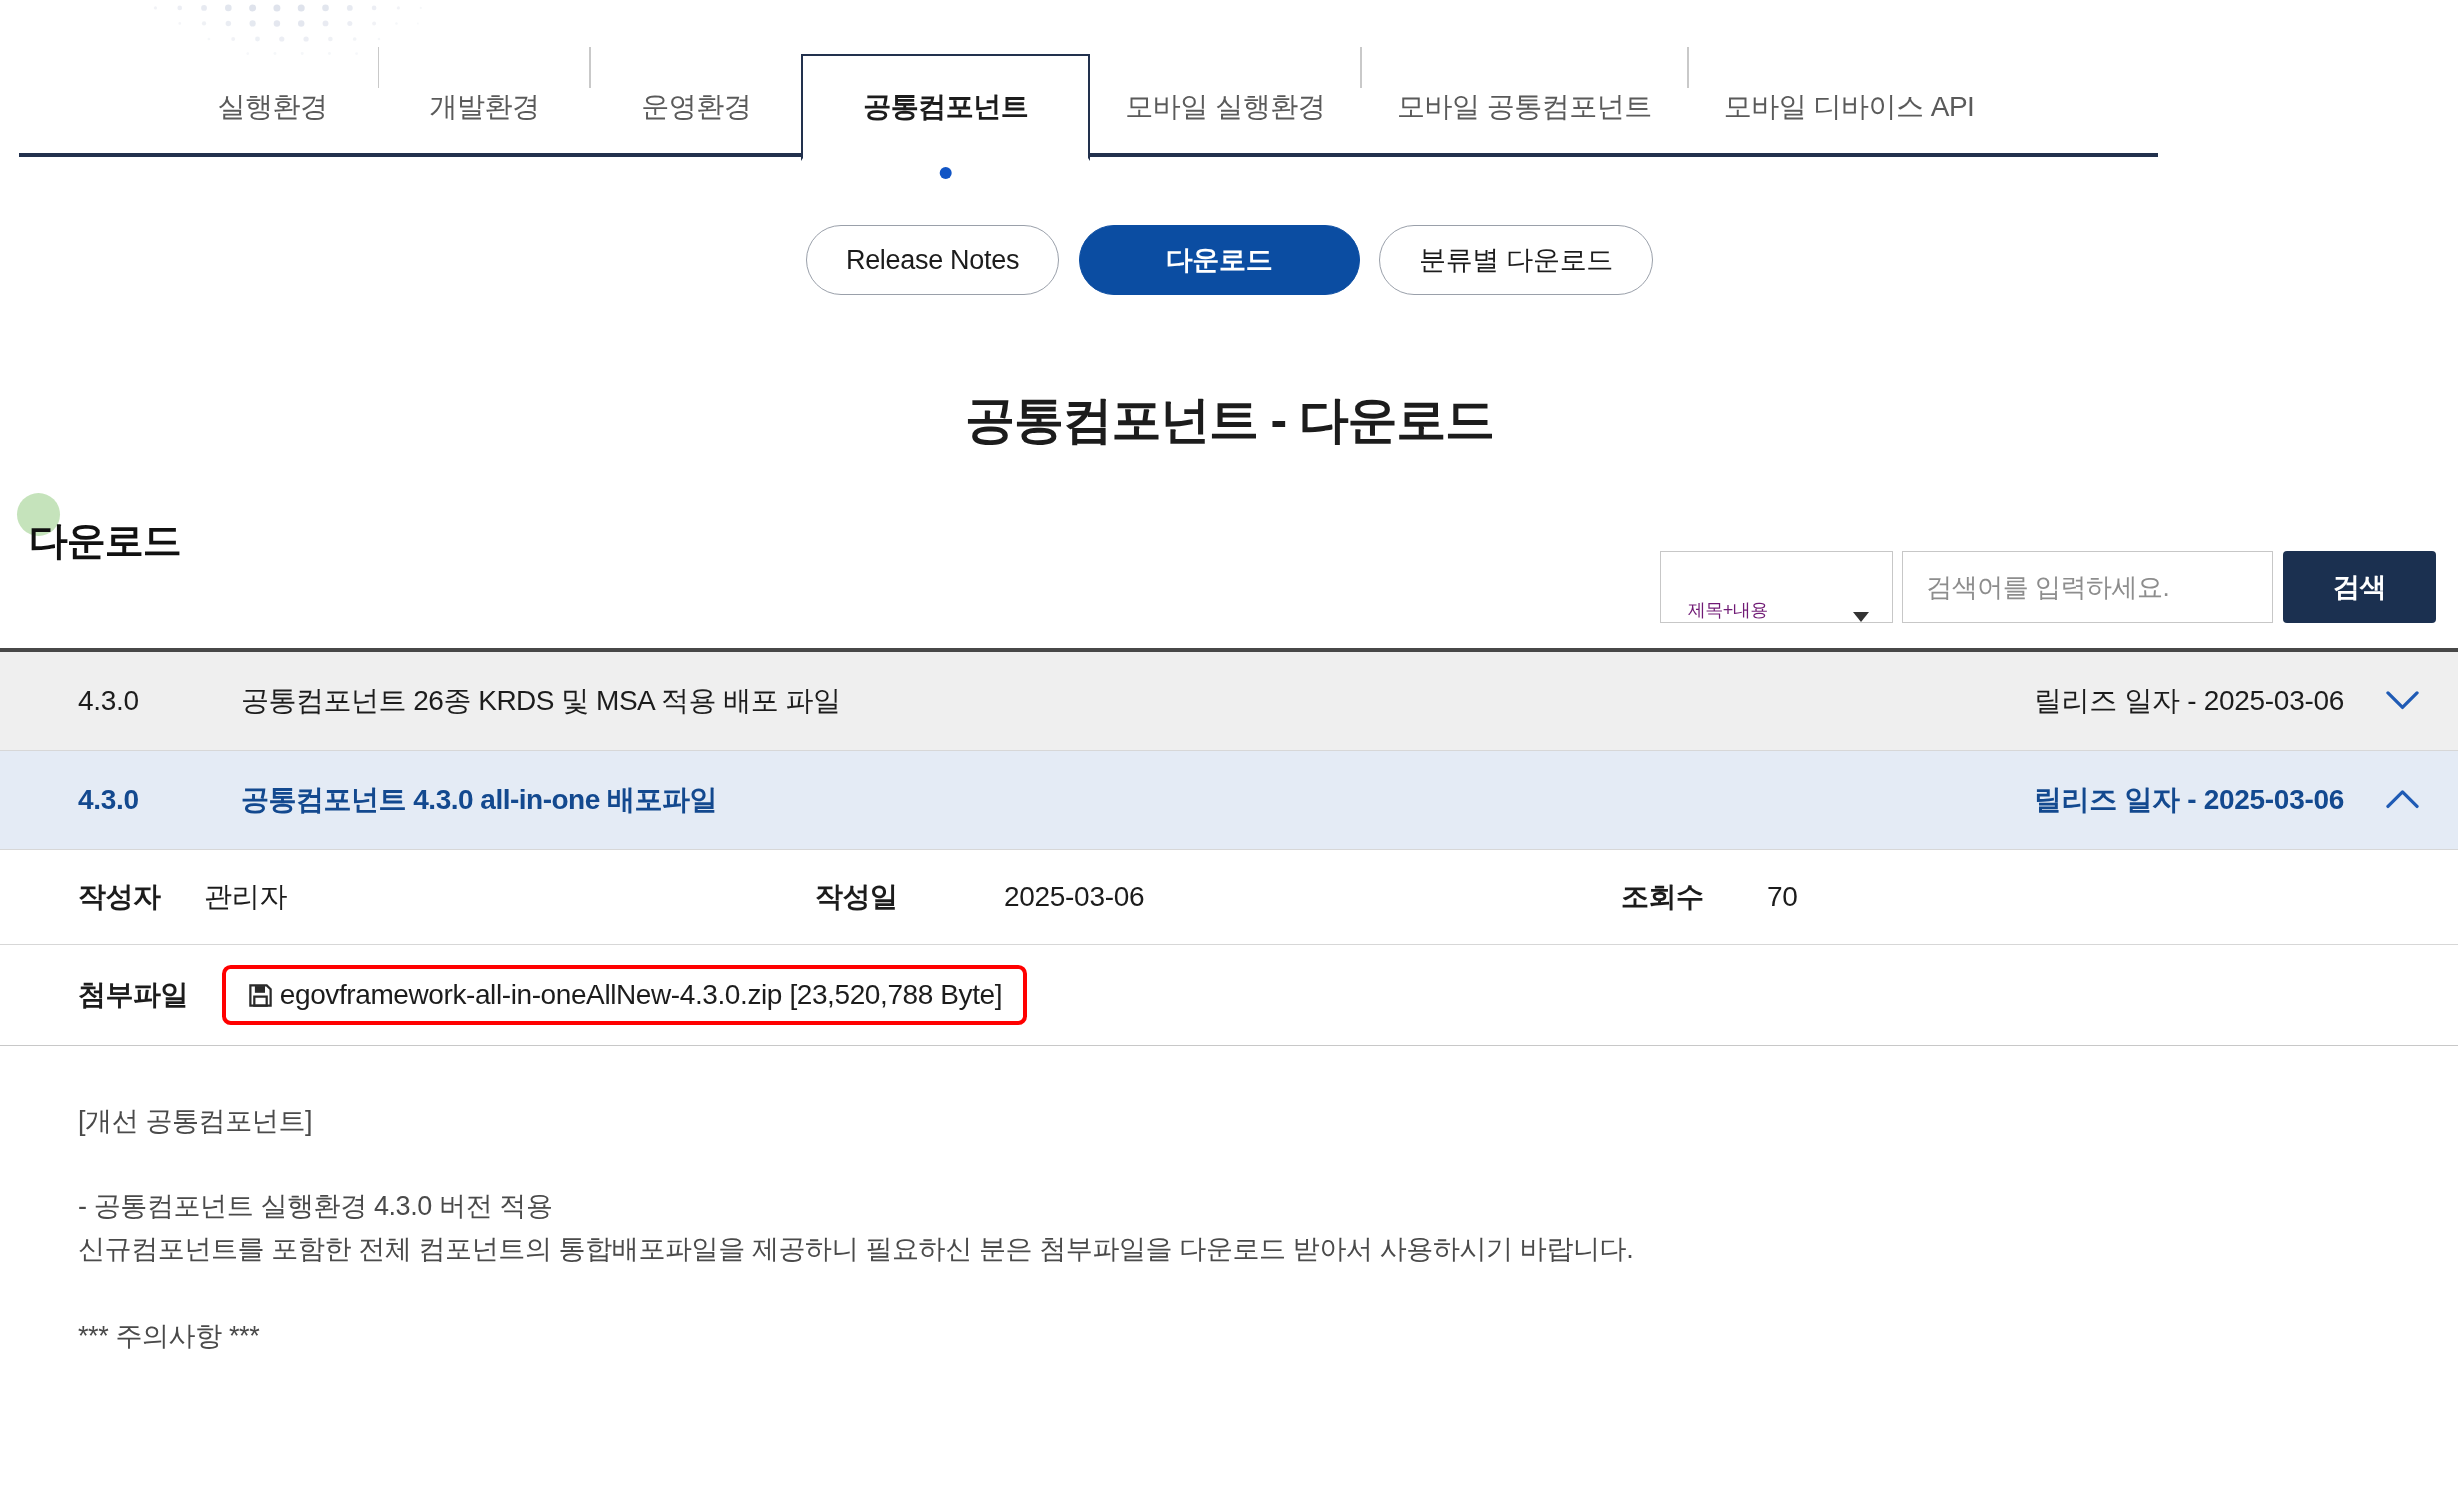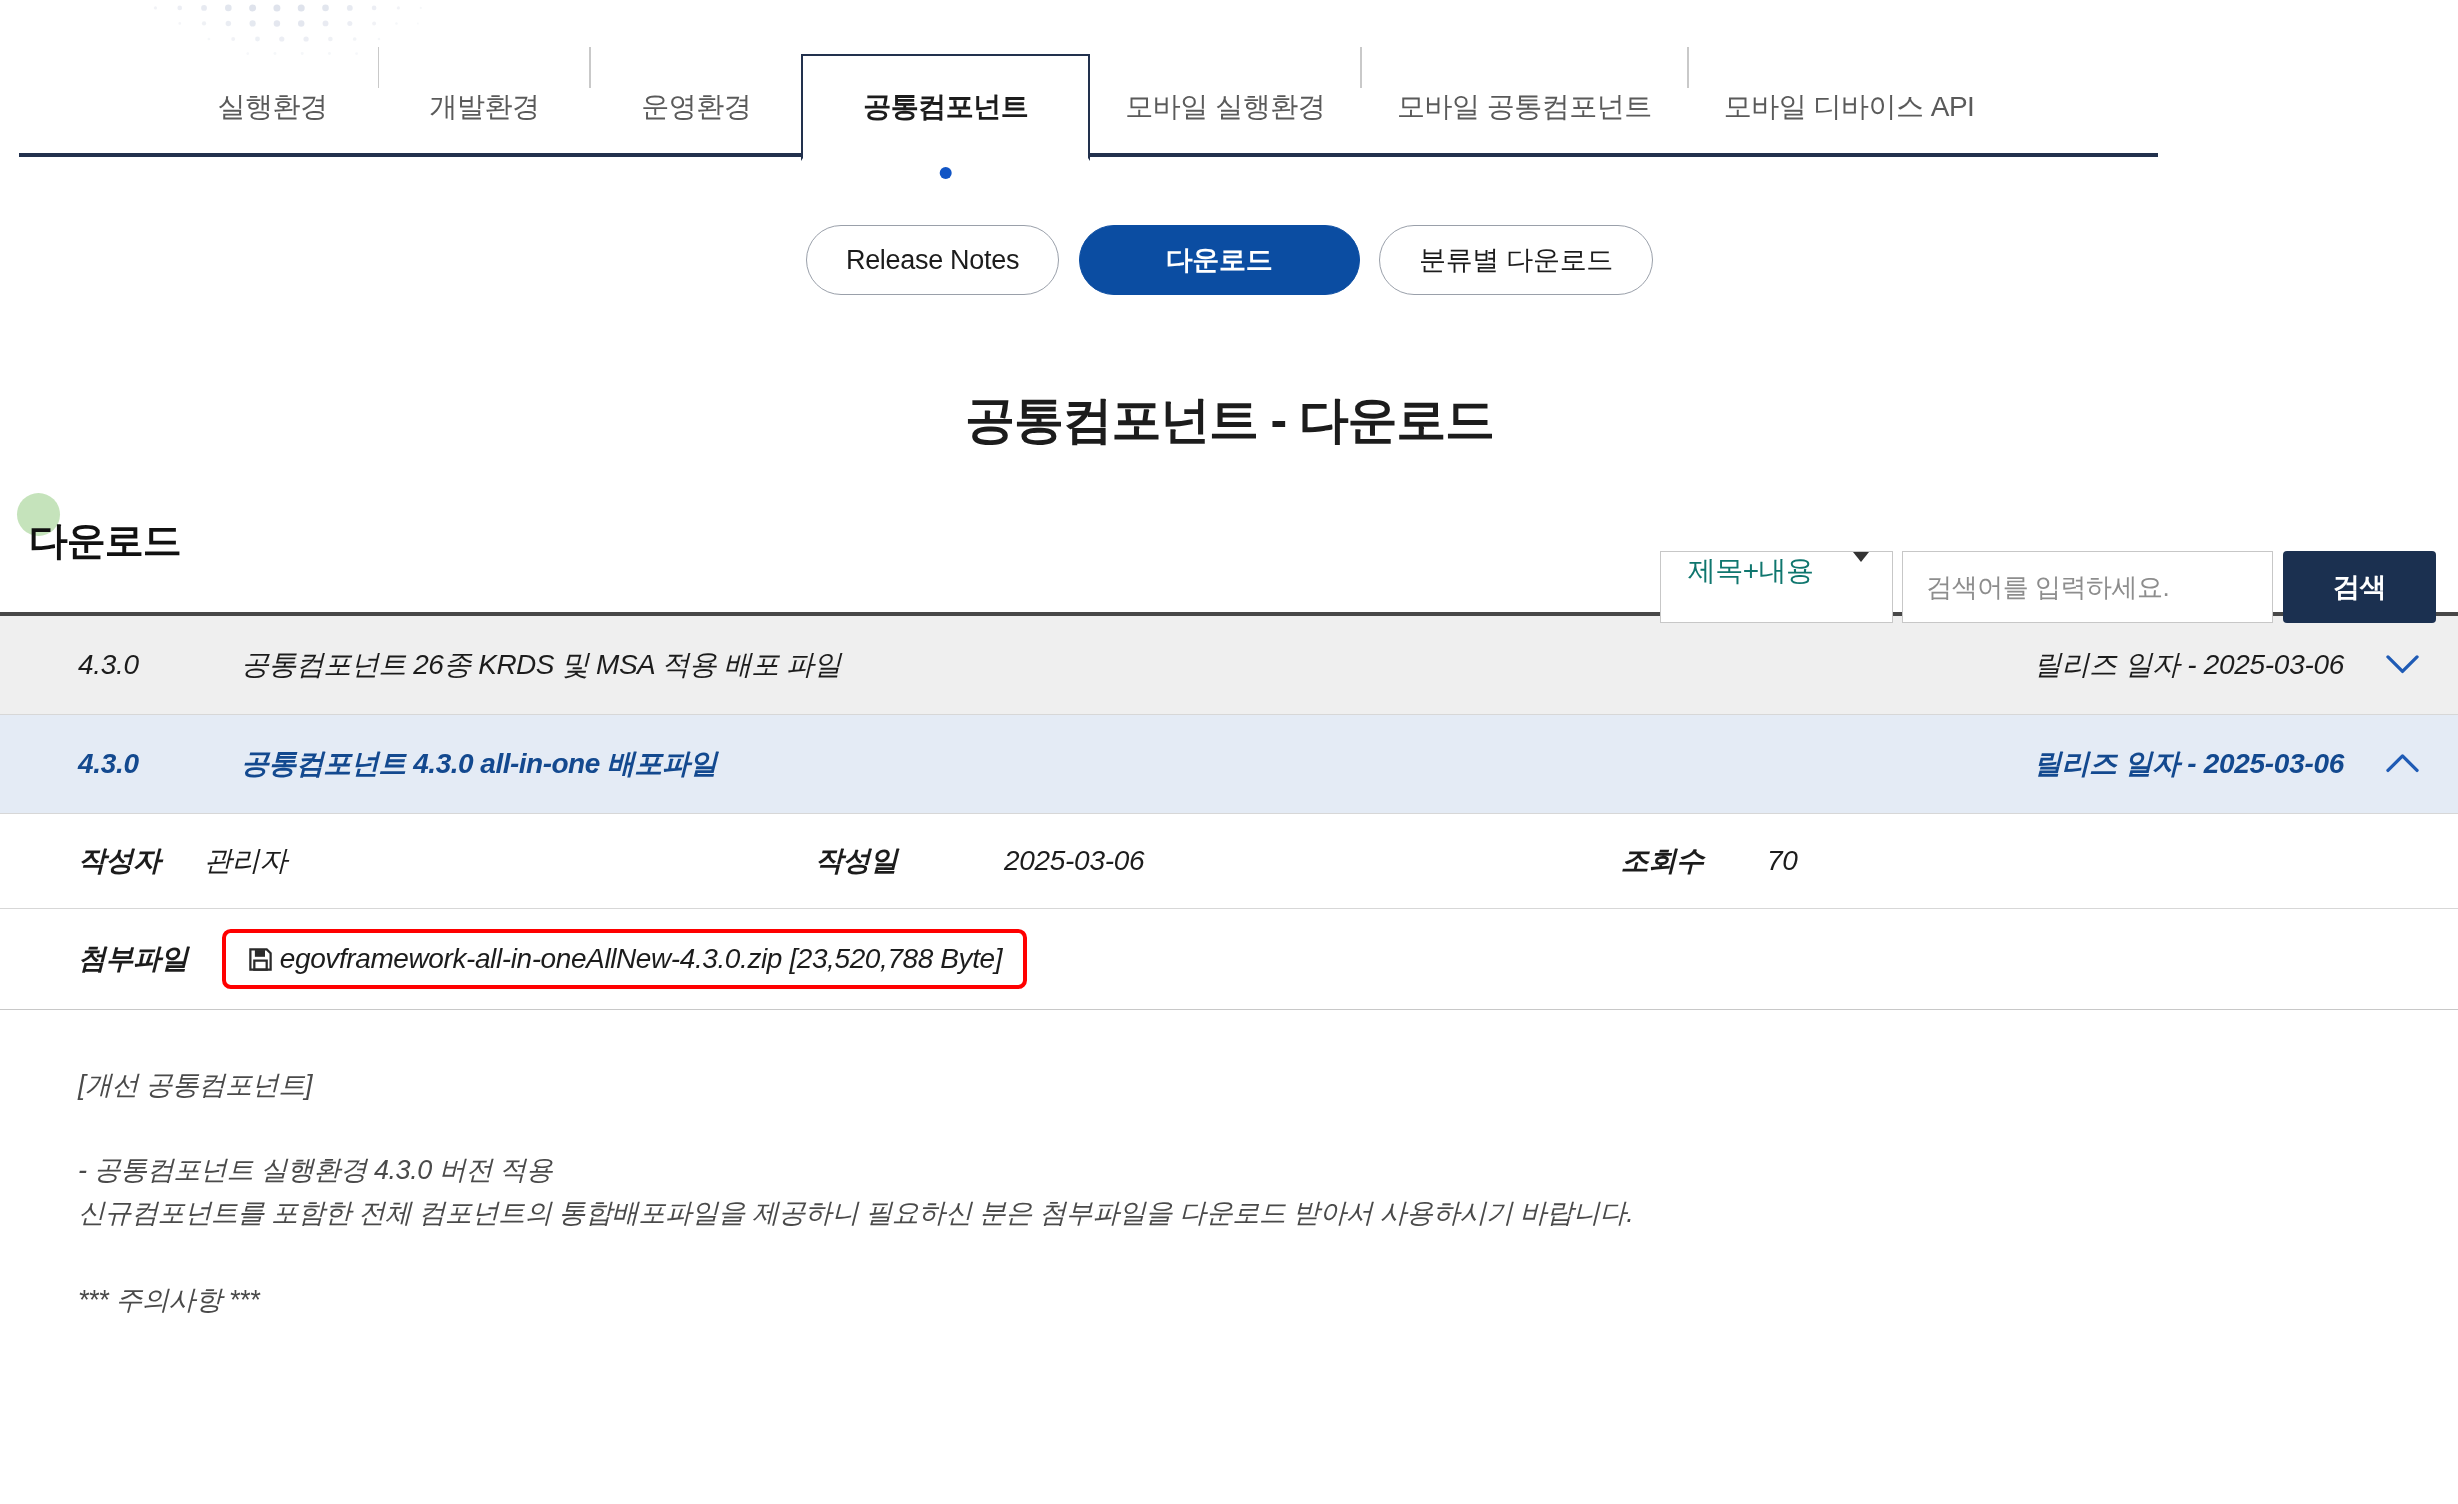--- a/index.html
+++ b/index.html
@@ -180,25 +180,25 @@
     display: flex;
     align-items: stretch;
     gap: 9.7px;
   }
   .sel {
     width: 233px;
     height: 72px;
     border: 1.9px solid #c7c7c7;
     background: #fff;
     display: flex;
-    align-items: flex-start;
+    align-items: flex-end;
     justify-content: space-between;
     padding: 0 23px 0 27px;
-    font-size: 28px;
-    color: #0f766e;
+    font-size: 18px;
+    color: #701a75;
     cursor: pointer;
     font-family: inherit;
     letter-spacing: -0.5px;
   }
   .caret {
     width: 0; height: 0;
     border-left: 8.7px solid transparent;
     border-right: 8.7px solid transparent;
     border-top: 10.7px solid #333;
     margin-left: 11.6px;
@@ -224,23 +224,22 @@
     font-size: 27px;
     font-weight: bold;
     letter-spacing: -0.5px;
     cursor: pointer;
     border-radius: 4px;
     font-family: inherit;
   }
 
   
   .board {
-    margin-top: 44px;
+    margin-top: 80px;
     border-top: 4.9px solid #484848;
-    font-style: italic;
   }
   .acc-row {
     display: flex;
     align-items: center;
     height: 99px;
     padding: 0 37px 0 78px;
     border-bottom: 1.9px solid #d7d7d7;
     cursor: pointer;
   }
   .acc-row.collapsed { background: #efefef; }

